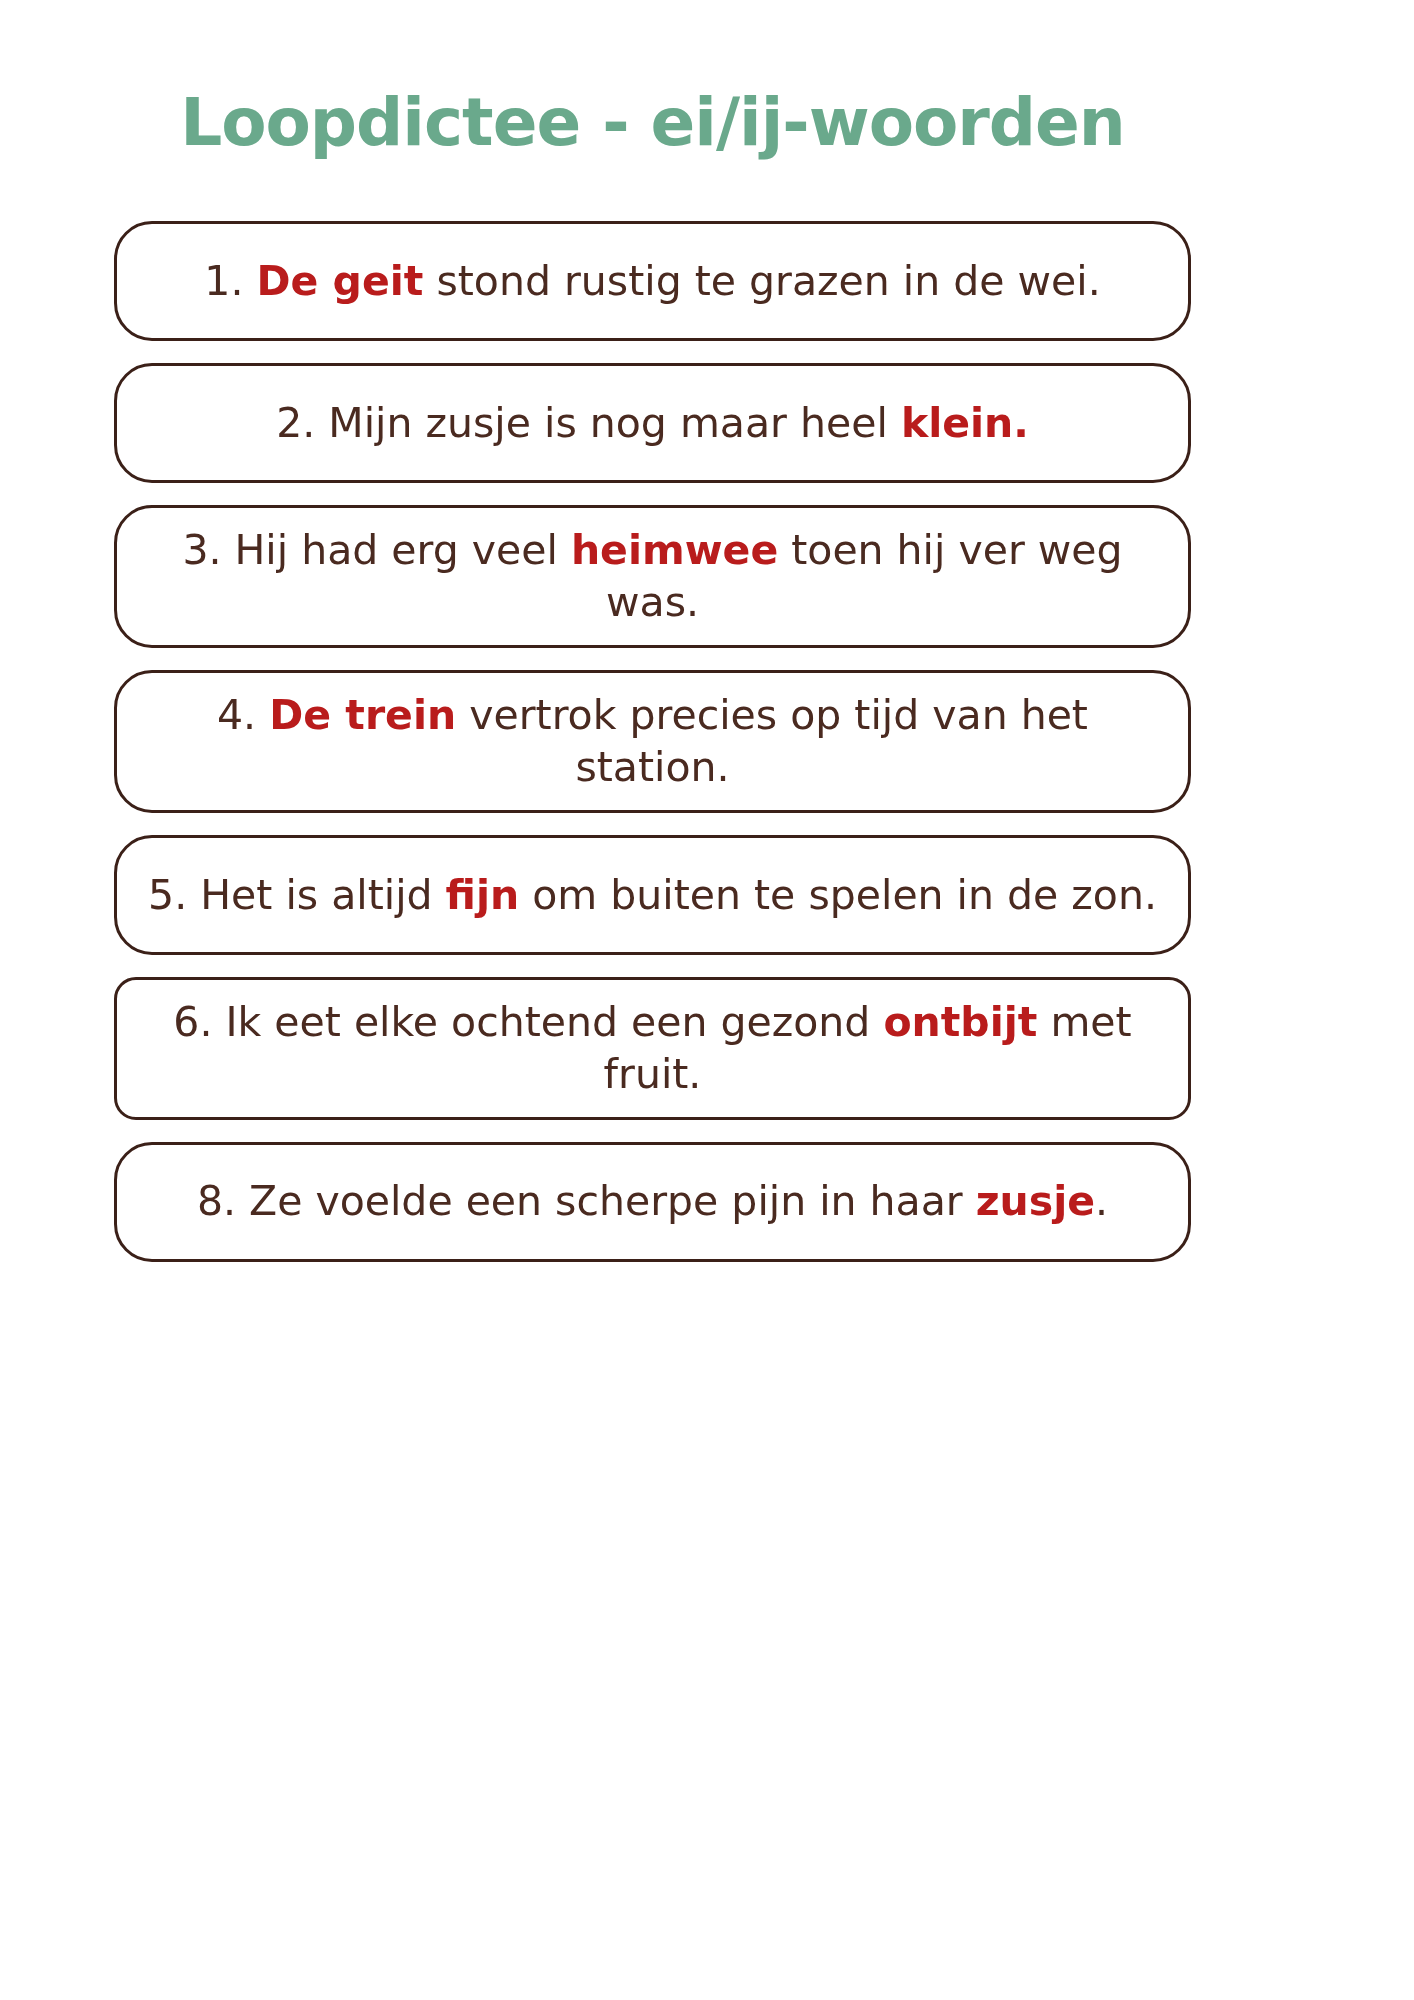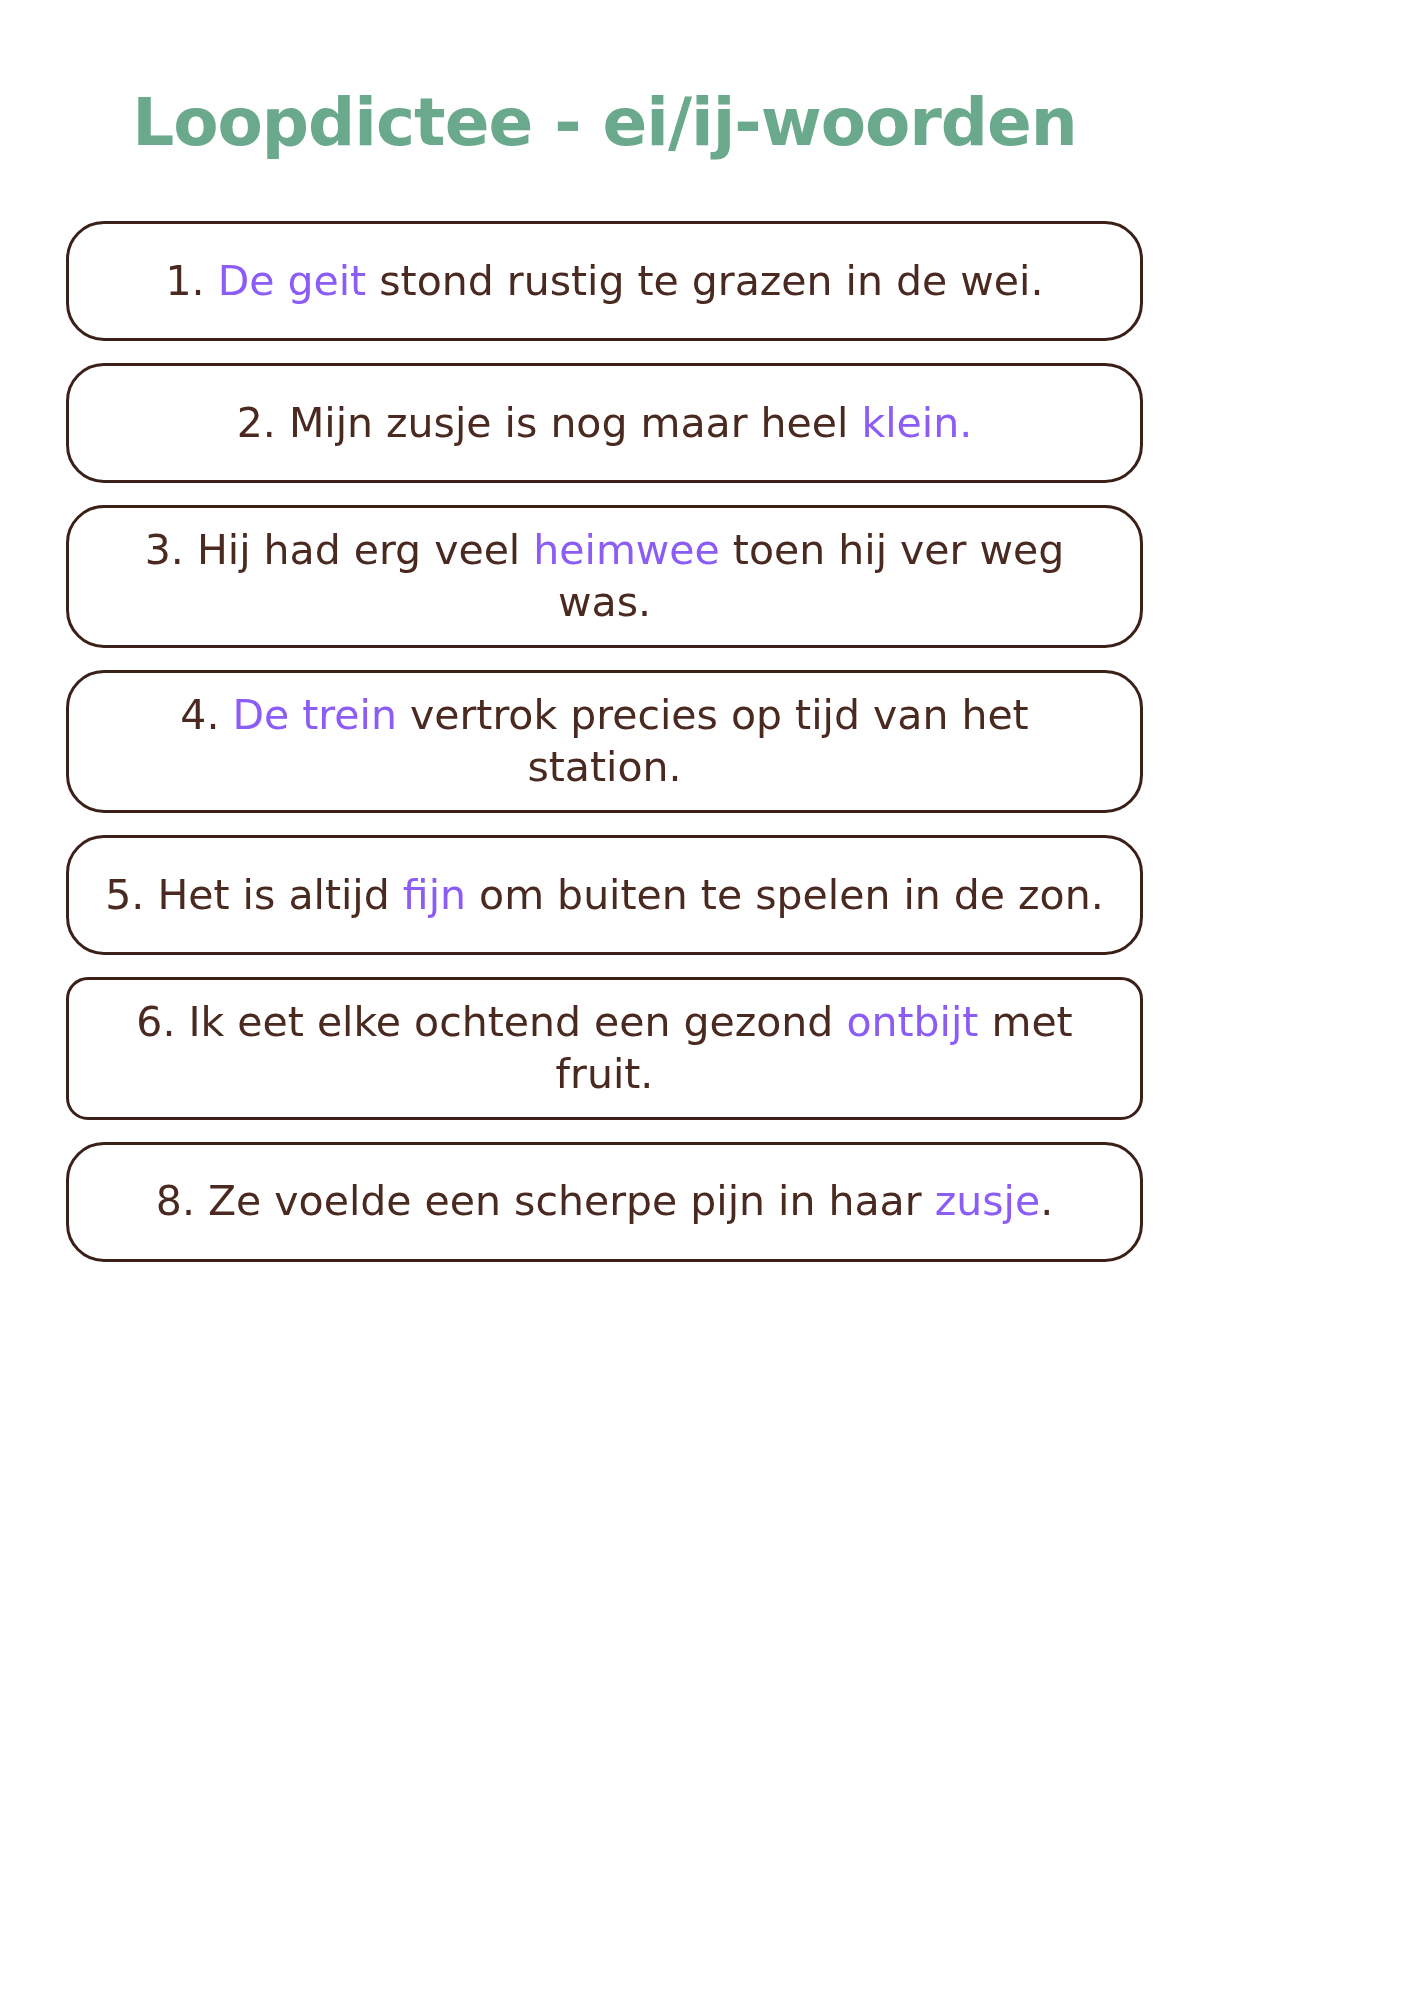--- a/index.html
+++ b/index.html
@@ -13,20 +13,21 @@
     font-family: "DejaVu Sans", sans-serif;
     -webkit-font-smoothing: antialiased;
   }
   .page {
     width: 1209px;
     min-height: 2000px;
     box-sizing: border-box;
     padding: 60px 60px 30px 60px;
     background: #ffffff;
     position: relative;
+    margin-left: 48px;
   }
   .worksheet-title {
     text-align: center;
     color: #6aa98c;
     font-family: "DejaVu Sans", sans-serif;
     font-weight: bold;
     font-size: 66px;
     letter-spacing: -1px;
     line-height: 1.15;
     margin: 25px 0 60px 0;
@@ -52,22 +53,22 @@
   .sentence-text {
     color: #4a2a20;
     font-family: "DejaVu Sans", sans-serif;
     font-size: 41px;
     line-height: 1.28;
     text-align: center;
     font-weight: 400;
     width: 100%;
   }
   .sentence-text b {
-    font-weight: normal;
-    color: #8b5cf6;
+    font-weight: bold;
+    color: #b91c1c;
   }
 </style>
 </head>
 <body>
 
 <div class="page">
 
   <h1 class="worksheet-title" style="color: rgb(106, 169, 140);">Loopdictee - ei/ij-woorden</h1>
 
   <div class="sentence-list">

